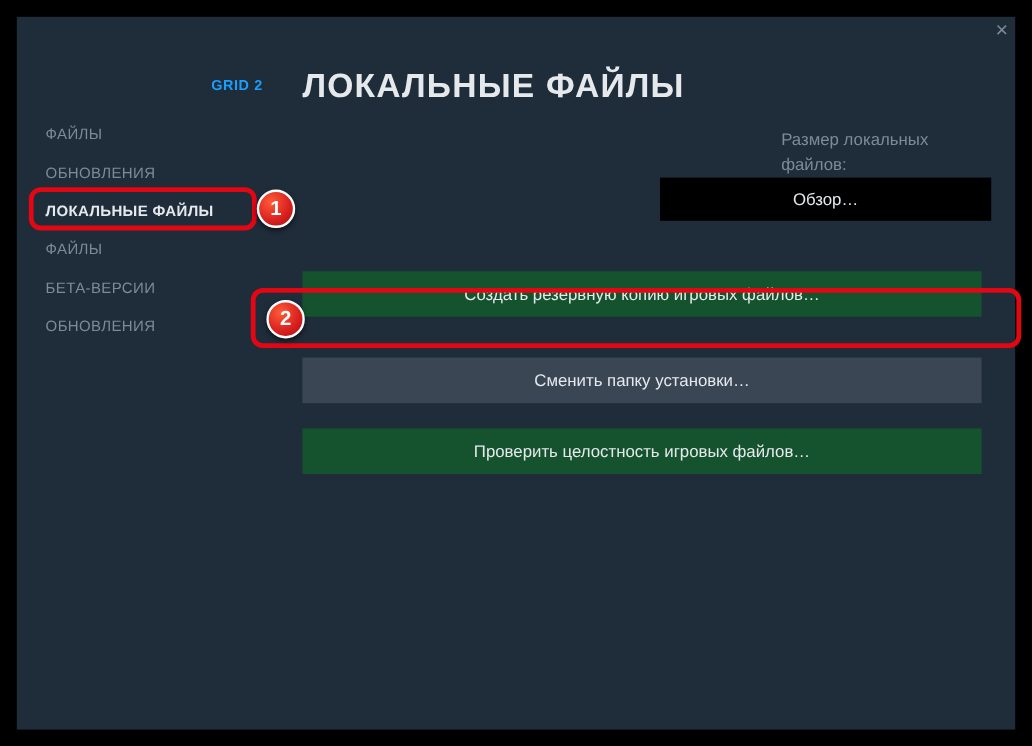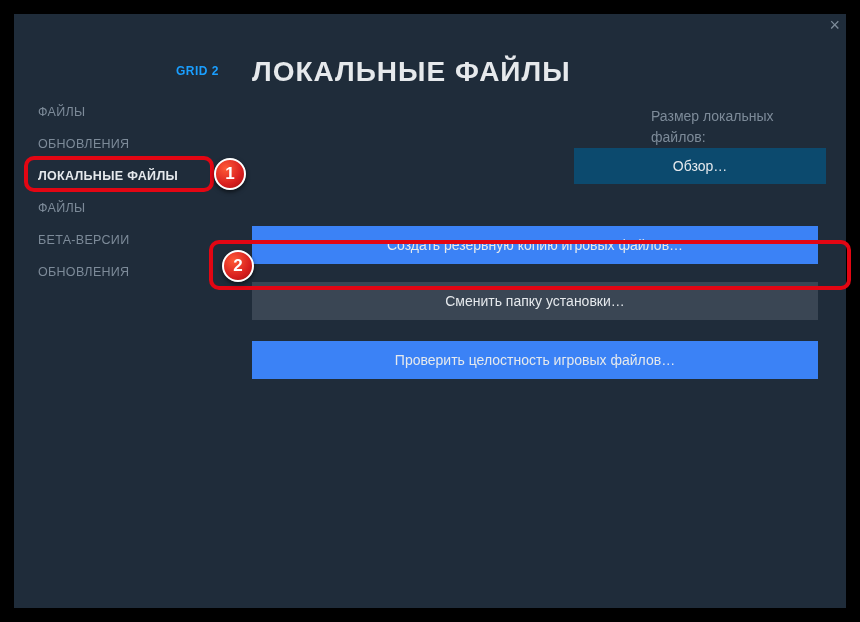--- a/index.html
+++ b/index.html
@@ -98,40 +98,40 @@
       width: 175px;
       line-height: 1.5;
     }
     .info-value {
       color: #1a9fff;
       font-size: 14px;
       width: 160px;
       line-height: 1.5;
     }
     .browse-btn {
-      background: #0c4a6e;
+      background: #000000;
       color: #e5e9ed;
       font-size: 14px;
       padding: 10px 0;
-      width: 252px;
+      width: 276px;
       text-align: center;
       cursor: pointer;
       border: none;
     }
     .action-btn {
       display: block;
       width: 566px;
-      background: #3b82f6;
+      background: #14532d;
       color: #e5e9ed;
       font-size: 14px;
       padding: 11px 0;
       text-align: center;
       border: none;
       cursor: pointer;
-      margin-bottom: 18px;
+      margin-bottom: 34px;
     }
     .action-highlight {
       position: absolute;
       left: 195px;
       top: 226px;
       width: 642px;
       height: 50px;
       border: 4px solid #e30613;
       border-radius: 10px;
       pointer-events: none;

